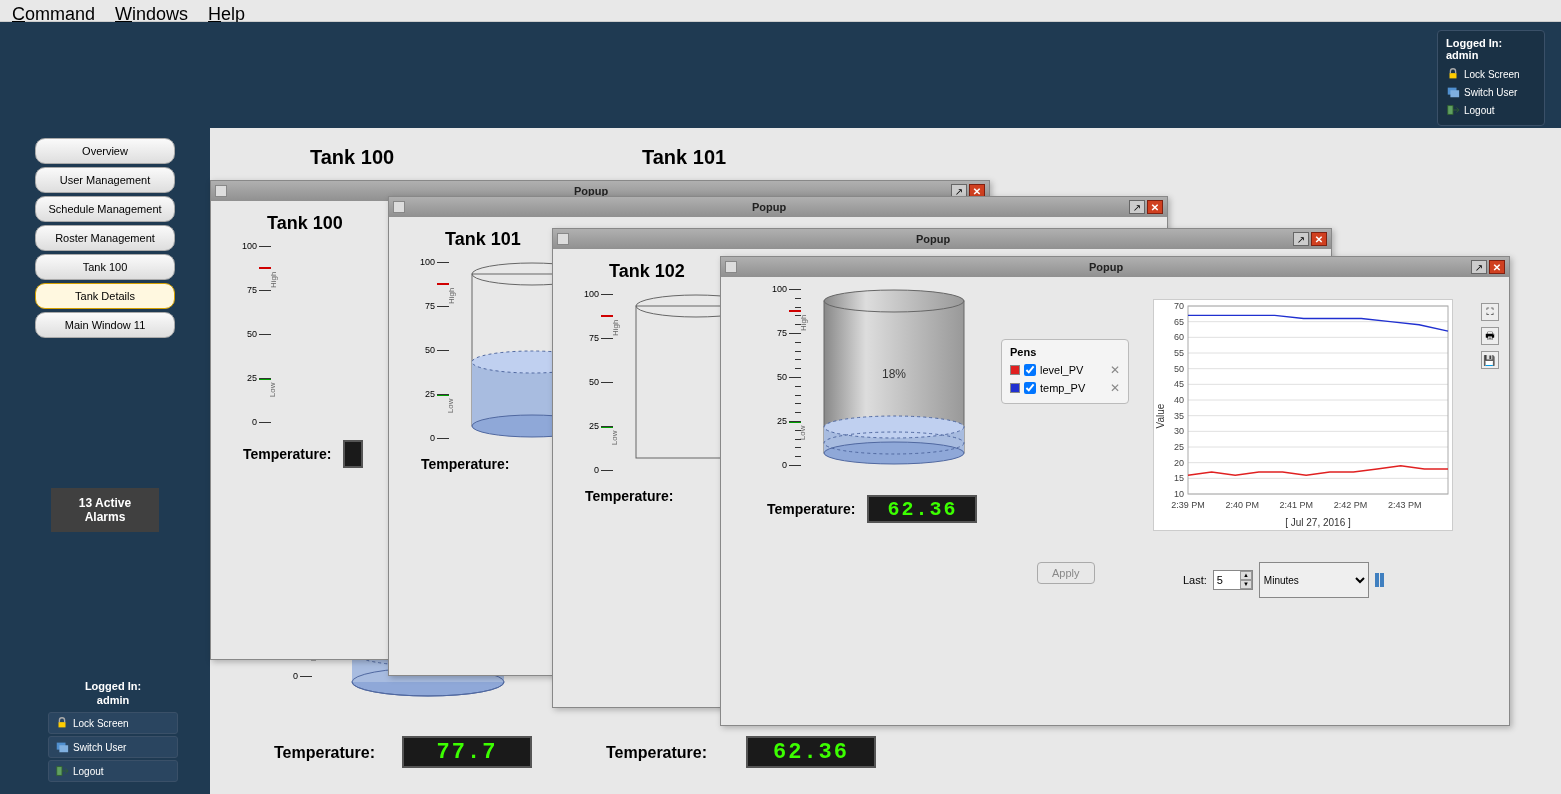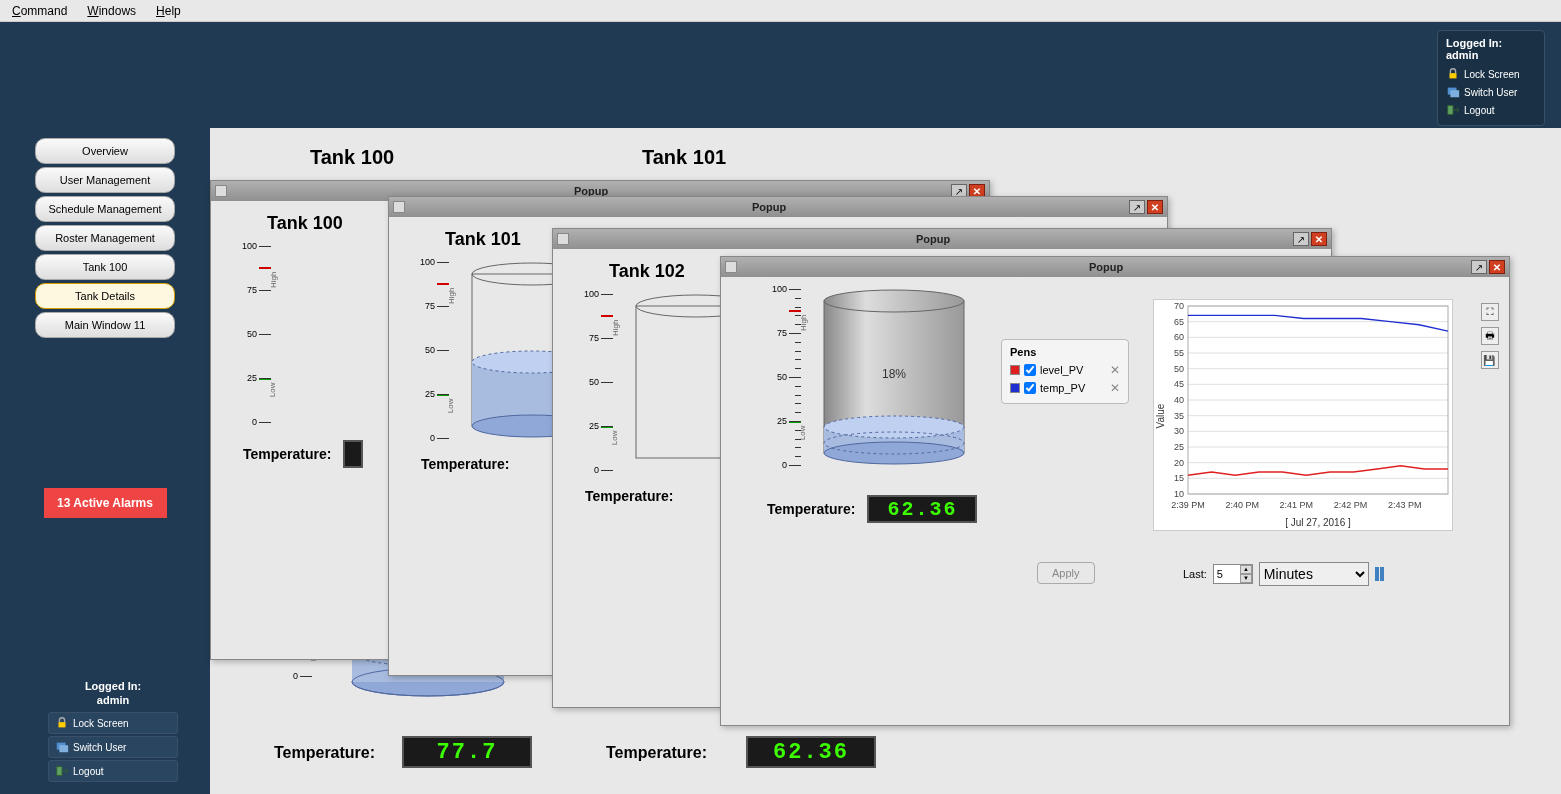--- a/index.html
+++ b/index.html
@@ -1,34 +1,34 @@
 <!DOCTYPE html>
 <html><head>
 <meta charset="utf-8">
 <style>
 * { box-sizing: border-box; margin: 0; padding: 0; }
 body { font-family: Arial, sans-serif; font-size: 12px; background: #e8e8e8; width: 1561px; height: 794px; overflow: hidden; position: relative; }
 .menubar { background: #e8e8e8; height: 22px; padding: 2px 8px; display: flex; gap: 12px; border-bottom: 1px solid #ccc; }
-.menubar span { cursor: pointer; font-size: 12px; padding: 2px 4px; }
+.menubar span { cursor: pointer; font-size: 18px; padding: 2px 4px; }
 .menubar span u { text-decoration: underline; }
 .header { background: #1f3a52; height: 106px; position: relative; display: flex; align-items: center; padding: 0 20px; }
 .logo { color: white; font-size: 36px; font-style: italic; display: flex; align-items: center; }
 .logo-text { font-weight: normal; }
 .logo-sub { display: block; font-size: 9px; font-style: normal; color: #ccc; margin-top: -4px; margin-left: 4px; }
 .logo-accent { color: #ff8c00; font-size: 48px; margin-left: -6px; }
 .logo-swoosh { position: absolute; left: 140px; top: 8px; width: 60px; height: 40px; }
 .session-box { position: absolute; right: 16px; top: 8px; background: rgba(0,0,0,0.15); border: 1px solid #3a5068; border-radius: 4px; padding: 6px 8px; width: 108px; }
 .session-box .login { color: white; font-size: 11px; font-weight: bold; margin-bottom: 4px; }
 .session-box .btn { display: flex; align-items: center; gap: 4px; color: white; font-size: 10px; padding: 2px 0; cursor: pointer; }
 .icon-sm { width: 14px; height: 14px; }
 .body-area { position: absolute; top: 128px; left: 0; right: 0; bottom: 0; background: #1f3a52; }
 .sidebar { position: absolute; left: 0; top: 0; width: 210px; height: 100%; padding-top: 10px; }
 .nav-btn { display: block; width: 140px; margin: 0 auto 3px; background: linear-gradient(#fafafa,#dedede); border: 1px solid #aaa; border-radius: 10px; text-align: center; padding: 6px 4px; font-size: 11px; cursor: pointer; }
 .nav-btn.active { background: #fff8e0; border-color: #d4a000; }
-.alarm-btn { background: #ef4444; color: white; font-weight: bold; font-size: 12px; padding: 8px 10px; margin: 150px auto 0; width: 123px; text-align: center; border: none; cursor: pointer; }
+.alarm-btn { background: #404040; color: white; font-weight: bold; font-size: 12px; padding: 8px 10px; margin: 150px auto 0; width: 108px; text-align: center; border: none; cursor: pointer; }
 .sidebar-footer { position: absolute; bottom: 10px; left: 48px; width: 130px; }
 .sidebar-footer .login-label { color: white; font-size: 11px; font-weight: bold; text-align: center; margin-bottom: 2px; }
 .sidebar-footer .login-user { color: white; font-size: 11px; font-weight: bold; text-align: center; margin-bottom: 6px; }
 .sidebar-footer .fbtn { display: flex; align-items: center; gap: 4px; background: #2a4560; border: 1px solid #3a5068; border-radius: 3px; color: white; font-size: 10px; padding: 3px 6px; margin: 2px 0; cursor: pointer; }
 .main { position: absolute; left: 210px; top: 0; right: 0; bottom: 0; background: #e8e8e8; }
 .bg-tank-label { position: absolute; font-size: 20px; font-weight: bold; }
 .bg-temp-label { position: absolute; font-size: 16px; font-weight: bold; }
 .bg-lcd { position: absolute; background: #1a1a1a; border: 2px solid #555; width: 130px; height: 32px; display: flex; align-items: center; justify-content: center; font-family: 'Courier New', monospace; font-size: 22px; color: #3cff00; font-weight: bold; letter-spacing: 2px; }
 .popup { position: absolute; background: #e8e8e8; border: 1px solid #888; box-shadow: 2px 2px 6px rgba(0,0,0,0.25); }
 .popup-title { height: 20px; background: linear-gradient(#b0b0b0,#909090); display: flex; align-items: center; padding: 0 4px; position: relative; }
@@ -61,21 +61,21 @@
 .pen-x { margin-left: auto; color: #888; font-size: 12px; cursor: pointer; }
 .chart-box { position: absolute; left: 432px; top: 22px; width: 300px; height: 232px; background: white; border: 1px solid #ccc; }
 .chart-tools { position: absolute; right: 10px; top: 26px; display: flex; flex-direction: column; gap: 6px; }
 .chart-tool { width: 18px; height: 18px; border: 1px solid #999; background: #eee; display:flex; align-items:center; justify-content:center; font-size:10px; cursor:pointer; }
 .apply-btn { position: absolute; left: 316px; top: 285px; background: #e8e8e8; border: 1px solid #aaa; border-radius: 4px; padding: 4px 14px; font-size: 11px; color: #888; cursor: pointer; }
 .time-row { position: absolute; left: 462px; top: 285px; display: flex; align-items: center; gap: 6px; font-size: 11px; }
 .time-row input[type=number] { width: 40px; height: 20px; border: 1px solid #888; text-align: right; padding-right:14px; font-size:11px; }
 .time-row .spinner { position:relative; }
 .time-row .spin-btns { position:absolute; right:1px; top:1px; width:12px; height:18px; display:flex; flex-direction:column; }
 .time-row .spin-btns div { flex:1; background:#ddd; border:1px solid #999; font-size:6px; text-align:center; cursor:pointer; line-height:7px;}
-.time-row select { height: 24px; border: 1px solid #888; font-size: 14px; width:110px; }
+.time-row select { height: 36px; border: 1px solid #888; font-size: 10px; width:110px; }
 .pause-btn { display:flex; gap:1px; cursor:pointer; }
 .pause-btn div { width:4px; height:14px; background:#4080c0; }
 .bg-scale-fragment { position:absolute; }
 .bg-cyl-fragment { position:absolute; }
 </style>
 </head>
 <body>
 
 <div class="menubar">
   <span><u>C</u>ommand</span>

